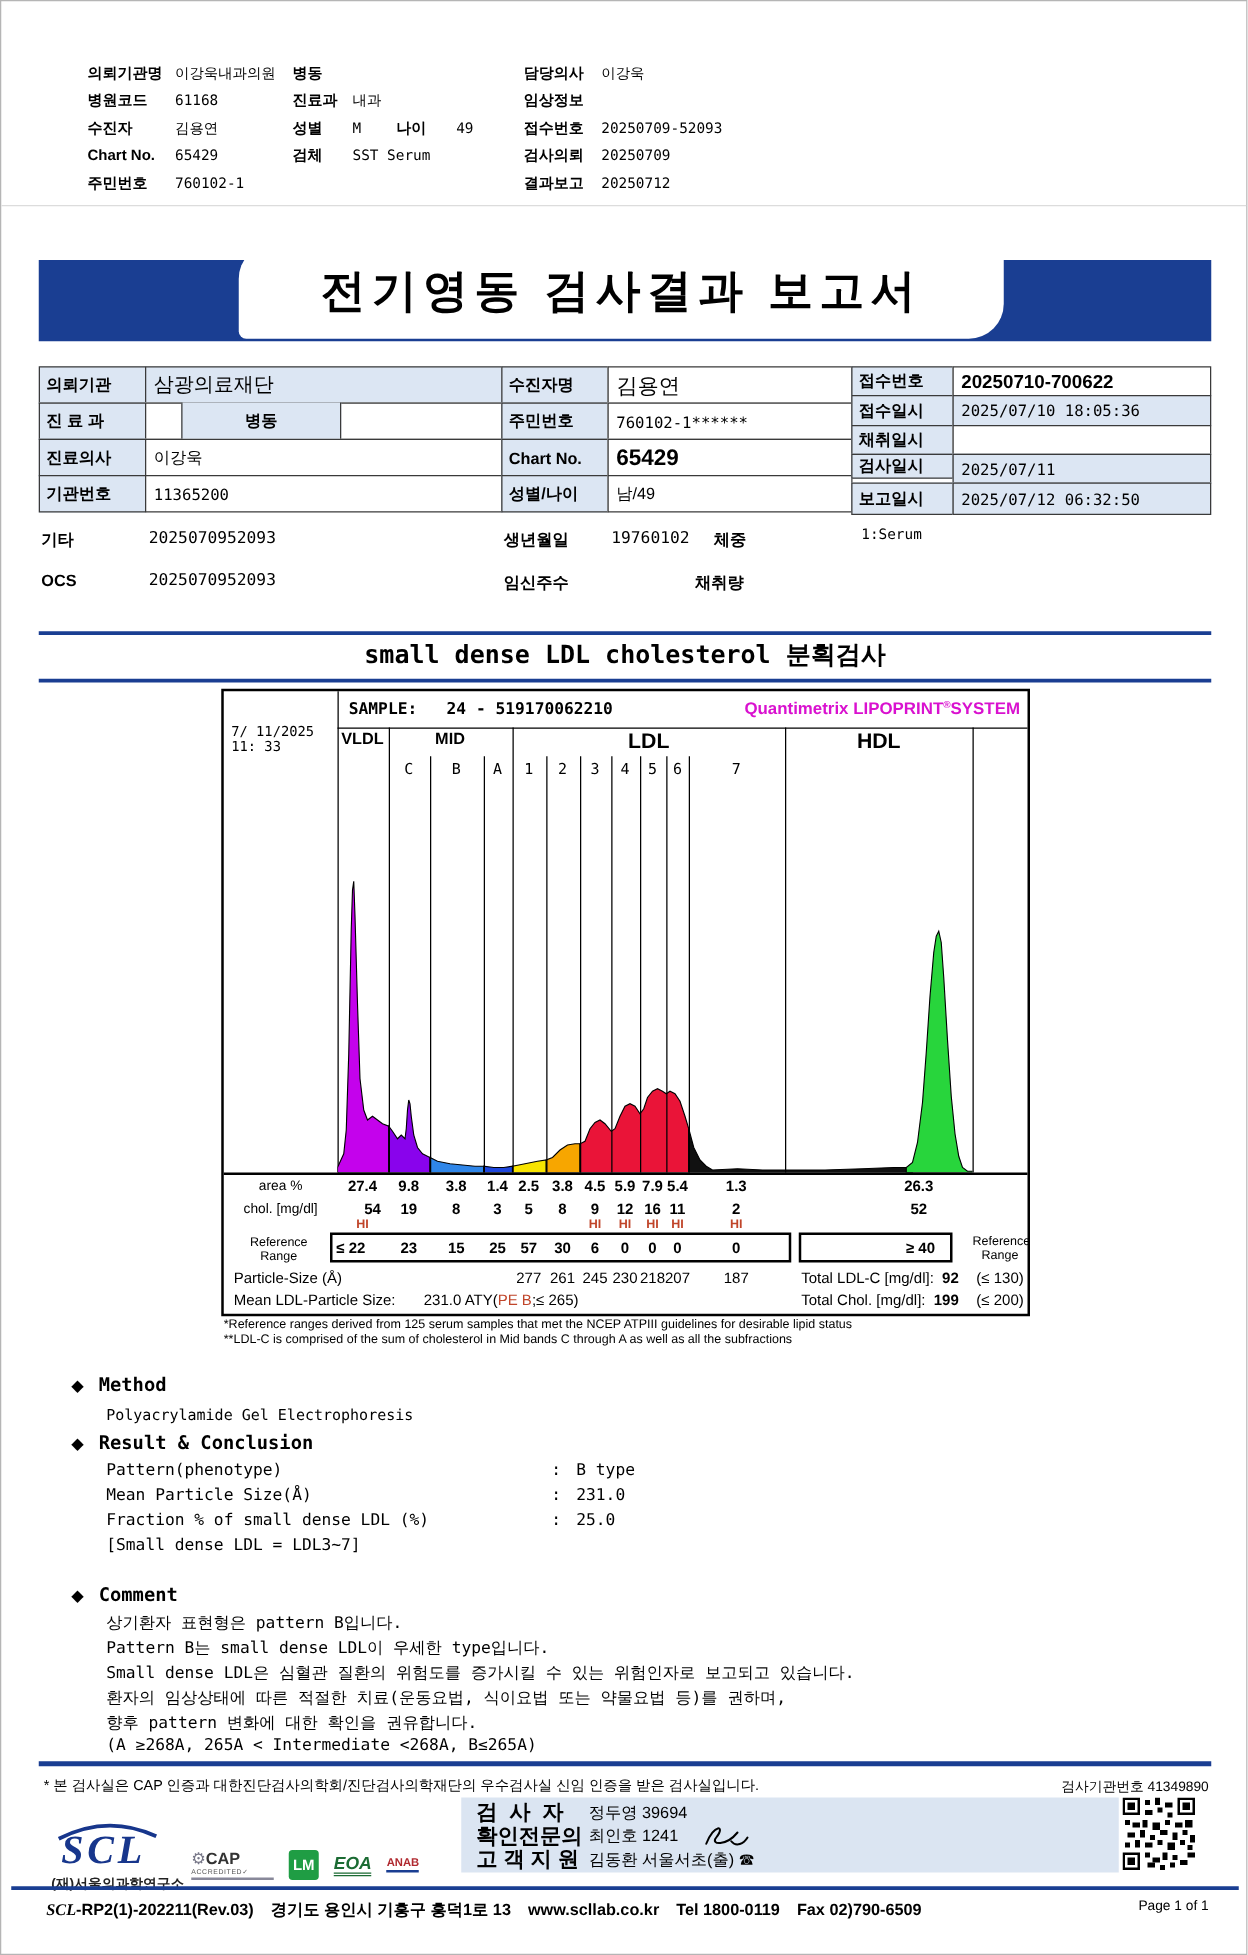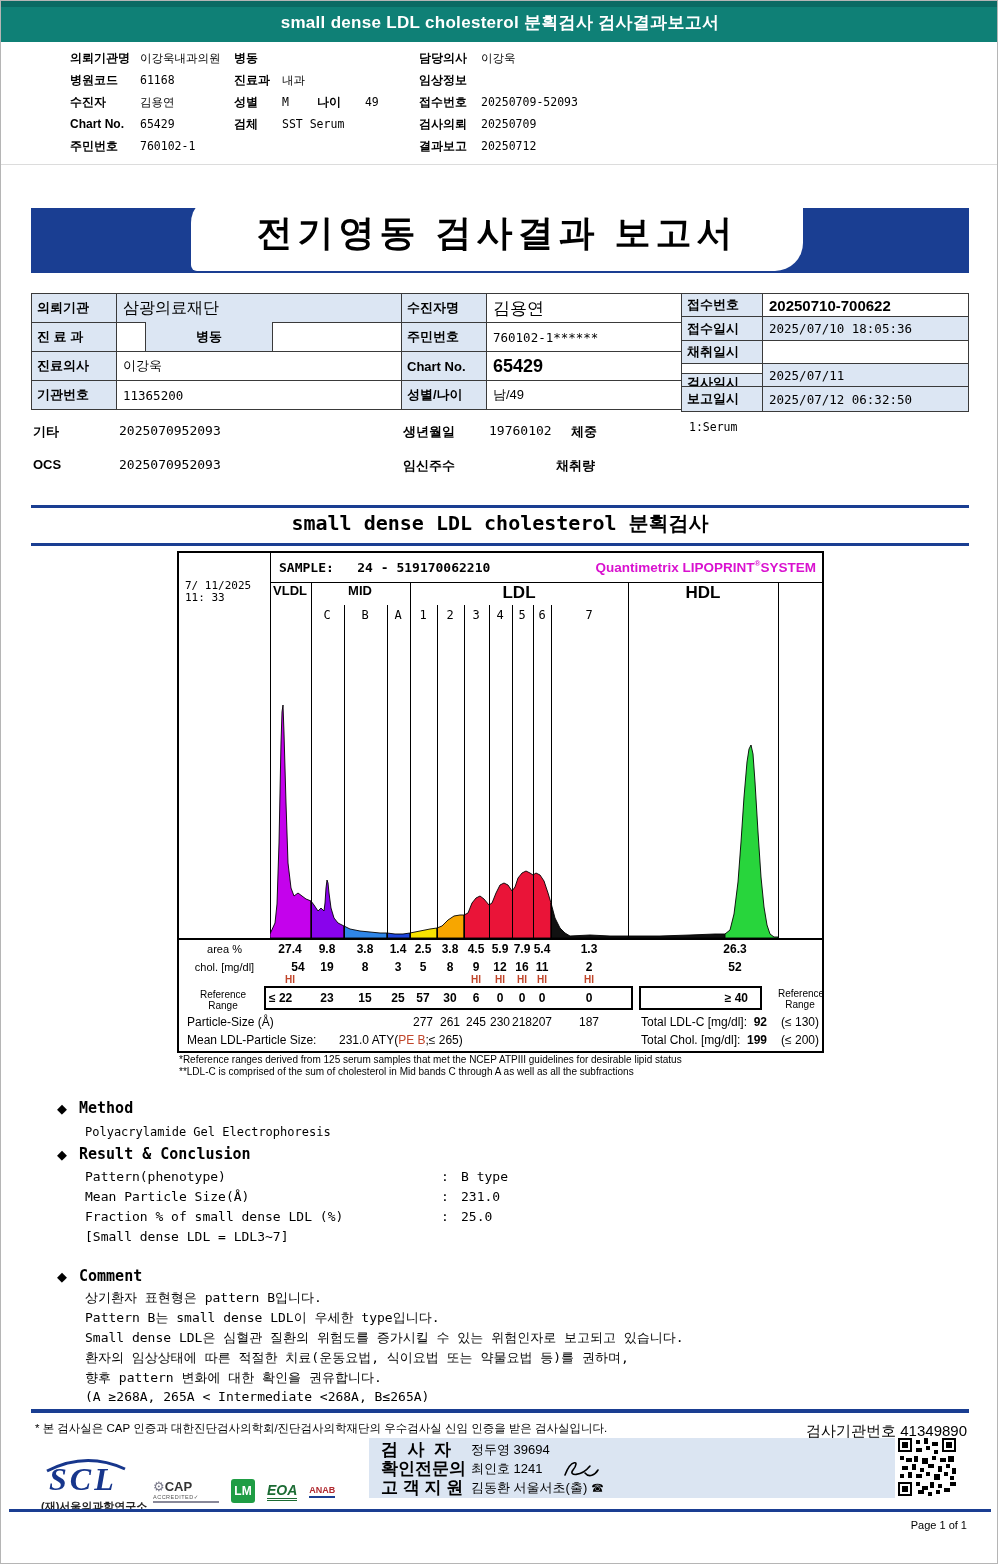--- a/index.html
+++ b/index.html
@@ -66,21 +66,21 @@
   .bullet{font-size:13px;}
   .sechead{position:absolute;display:flex;align-items:center;gap:12px;}
   .sechead .st{font-family:"DejaVu Sans Mono",monospace;font-weight:700;font-size:15px;}
   .monobody{font-family:"DejaVu Sans Mono",monospace;font-size:12px;}
   .res-row{height:20px;font-family:"DejaVu Sans Mono",monospace;font-size:13px;display:flex;}
   .res-l{width:356px;} .res-c{width:20px;} .res-v{}
   .cm-line{height:20px;font-family:"DejaVu Sans Mono",monospace;font-size:13px;white-space:pre;}
   
   #bluebar2{position:absolute;left:30px;top:1408px;width:938px;height:4px;background:#1a3e92;}
   #certline{position:absolute;left:34px;top:1420px;font-size:11.5px;}
-  #orgno{position:absolute;right:30px;top:1421px;font-size:15px;}
+  #orgno{position:absolute;right:30px;top:1421px;font-size:11px;}
   #sigblock{position:absolute;left:368px;top:1437px;width:526px;height:60px;background:#dbe5f2;}
   .sig-row{height:19px;display:flex;align-items:center;padding-left:12px;}
   .sig-l{font-weight:700;font-size:17px;white-space:pre;width:90px;}
   .sig-v{font-size:13px;white-space:pre;}
   #qr{position:absolute;left:897px;top:1437px;width:58px;height:58px;}
   #scl{position:absolute;left:40px;top:1456px;width:140px;height:60px;}
   #scl .word{position:absolute;left:8px;top:4px;font-family:"Liberation Serif",serif;font-style:italic;
        font-weight:700;font-size:32px;color:#17368c;letter-spacing:3px;}
   #scl .org{position:absolute;left:0;top:42px;font-weight:700;font-size:11px;color:#222;}
   #certlogos{position:absolute;left:152px;top:1478px;display:flex;gap:12px;align-items:center;}
@@ -97,24 +97,20 @@
   #footline{position:absolute;left:36px;top:1518px;font-weight:700;font-size:13px;}
   #footline .serif{font-family:"Liberation Serif",serif;font-style:italic;font-weight:700;}
   #footline span.gap{margin-left:10px;}
   #pageno{position:absolute;right:30px;top:1518px;font-size:11px;font-weight:400;}
 </style>
 </head>
 <body>
 
 <div id="page">
 
-  <div id="tealbar">
-    <div class="darkedge"></div>
-    <div class="ttl">small dense LDL cholesterol 분획검사 검사결과보고서</div>
-  </div>
 
   <div id="phcol0" class="ph-col" style="left:25px;margin-left:44px;">
       <div class="ph-row">
         <span class="ph-l">의뢰기관명</span>
         <span class="ph-v">이강욱내과의원</span>
       </div>
       <div class="ph-row">
         <span class="ph-l">병원코드</span>
         <span class="ph-v">61168</span>
       </div>
@@ -220,21 +216,21 @@
         <span class="pad">20250710-700622</span>
       </div>
     <div class="cell lbl" style="left:650px;top:23px;width:82px;height:25px;">접수일시</div>
     <div class="cell blue mono" style="left:731px;top:23px;width:207px;height:25px;">
         <span class="pad">2025/07/10 18:05:36</span>
       </div>
     <div class="cell lbl" style="left:650px;top:47px;width:82px;height:24px;">채취일시</div>
     <div class="cell" style="left:731px;top:47px;width:207px;height:24px;">
         <span class="pad"></span>
       </div>
-    <div class="cell lbl" style="left:650px;top:80px;width:82px;height:20px;">검사일시</div>
+    <div class="cell lbl" style="left:650px;top:70px;width:82px;height:20px;">검사일시</div>
     <div class="cell blue mono" style="left:731px;top:70px;width:207px;height:24px;">
         <span class="pad">2025/07/11</span>
       </div>
     <div class="cell lbl" style="left:650px;top:93px;width:82px;height:26px;">보고일시</div>
     <div class="cell blue mono" style="left:731px;top:93px;width:207px;height:26px;">
         <span class="pad">2025/07/12 06:32:50</span>
       </div>
 
     <div class="freelbl" style="left:2px;top:130px;">기타</div>
     <div class="freeval" style="left:88px;top:130px;">2025070952093</div>
@@ -524,15 +520,22 @@
         <rect x="1" y="23" width="5" height="5"></rect>
       </g>
     <g fill="#000">
         <rect x="2" y="2" width="3" height="3"></rect>
         <rect x="24" y="2" width="3" height="3"></rect>
         <rect x="2" y="24" width="3" height="3"></rect>
       </g>
   </svg>
 
   <div id="bottomrule"></div>
+  <div id="footline">
+    <span class="serif">SCL</span><span>-RP2(1)-202211(Rev.03)</span>
+    <span class="gap">경기도 용인시 기흥구 흥덕1로 13</span>
+    <span class="gap">www.scllab.co.kr</span>
+    <span class="gap">Tel 1800-0119</span>
+    <span class="gap">Fax 02)790-6509</span>
+  </div>
   <div id="pageno">Page 1 of 1</div>
 
 </div>
 
 </body></html>

